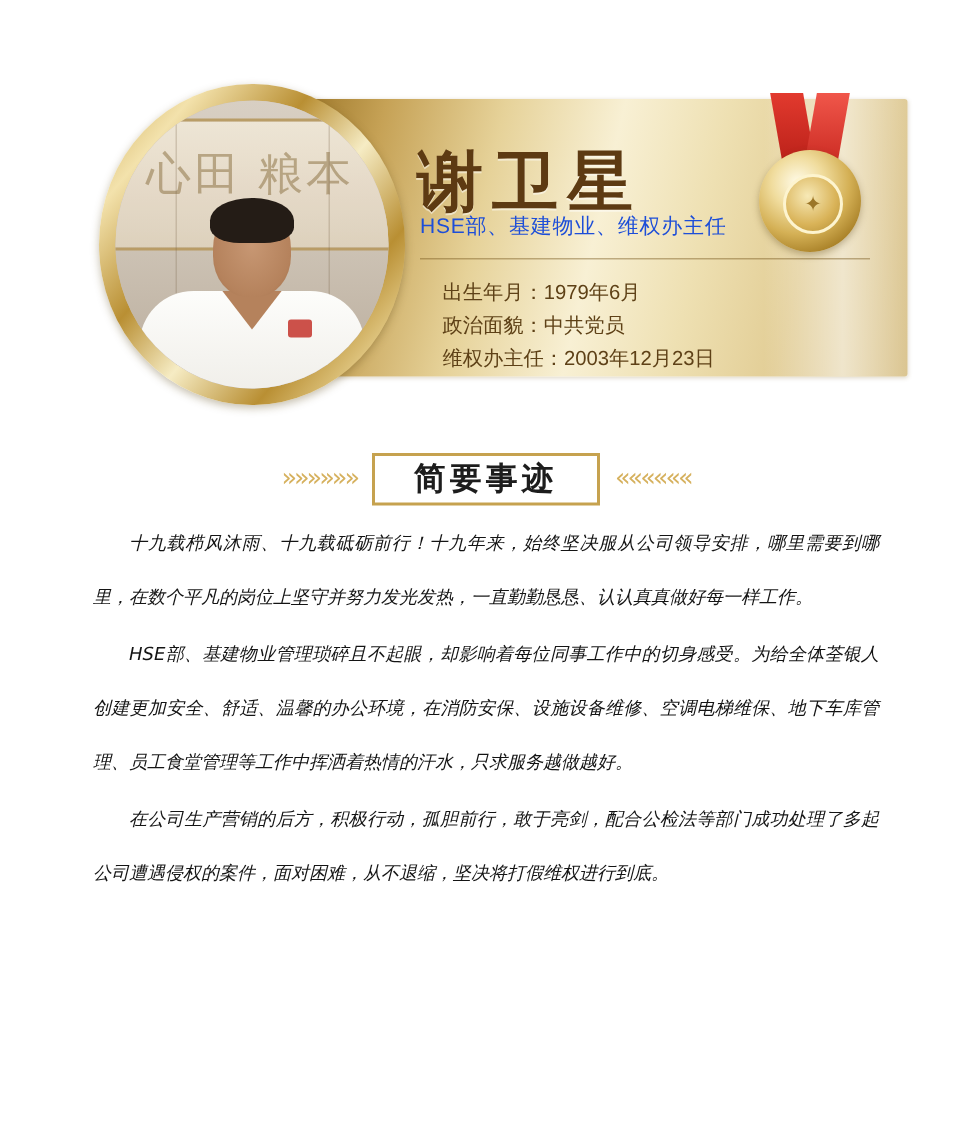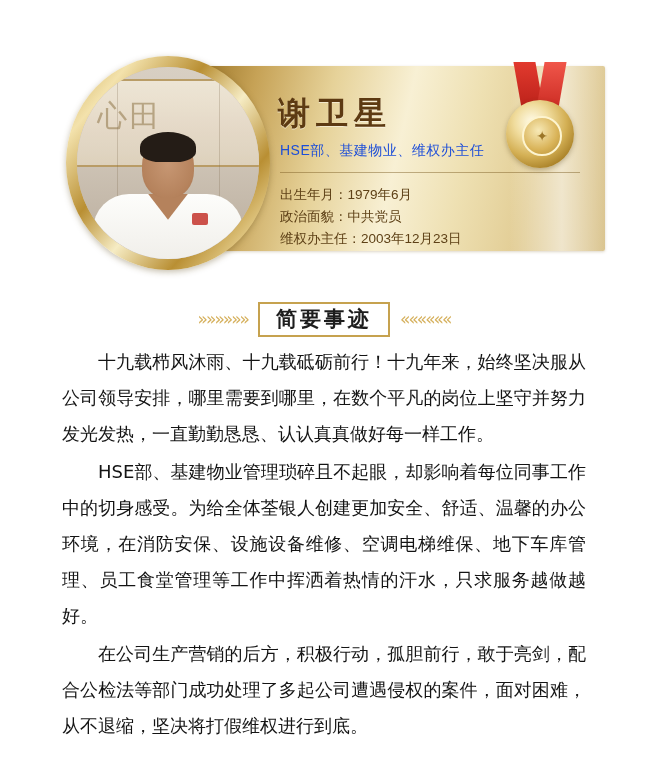--- a/index.html
+++ b/index.html
@@ -167,21 +167,21 @@
     opacity: .85;
   }
 
   
   .name {
     position: absolute;
     left: 278px;
     top: 92px;
     font-family: "DejaVu Serif", serif;
     font-weight: bold;
-    font-size: 32px;
+    font-size: 44px;
     color: #5d3a12;
     letter-spacing: 6px;
     text-shadow: 0 1px 0 rgba(255,255,255,.5);
   }
   .job-title {
     position: absolute;
     left: 280px;
     top: 142px;
     font-size: 14px;
     color: #1d4ed8;
@@ -196,21 +196,21 @@
     background: rgba(120,88,30,.45);
   }
   .meta {
     position: absolute;
     left: 280px;
     top: 184px;
     font-size: 13.5px;
     color: #5e4117;
     line-height: 22px;
   }
-  .meta div { white-space: nowrap; }
+  .meta div { white-space: nowrap; margin-left: 15px; }
 
   
   .medal {
     position: absolute;
     left: 498px;
     top: 62px;
     width: 84px;
     height: 124px;
   }
   .ribbon-l, .ribbon-r {
@@ -266,41 +266,42 @@
     font-size: 17px;
     letter-spacing: -2px;
     font-family: "DejaVu Sans", sans-serif;
   }
   .arrows.left  { margin-right: 10px; }
   .arrows.right { margin-left: 10px; }
   .title-box {
     border: 2px solid #caa css;
     border: 2px solid #c9a css;
     border: 2px solid #c6a24f;
-    padding: 4px 16px 6px;
+    padding: 4px 26px 6px;
     font-family: "DejaVu Serif", serif;
     font-weight: bold;
     font-size: 21px;
     color: #1d1d1d;
     letter-spacing: 3px;
     line-height: 1;
   }
 
   
   .article {
     position: absolute;
     left: 62px;
     top: 344px;
     width: 524px;
     font-family: "DejaVu Sans", sans-serif;
-    font-size: 18px;
+    font-size: 12px;
     line-height: 36px;
     color: #141414;
     text-align: justify;
     text-justify: inter-ideograph;
+    font-style: italic;
   }
   .article p {
     margin: 0 0 2px 0;
     text-indent: 2em;
   }
 </style>
 </head>
 <body>
 
 <div class="page">
@@ -308,20 +309,21 @@
   <div class="header">
 
     <div class="banner"></div>
 
     <div class="portrait-wrap">
       <div class="portrait-frame"></div>
       <div class="portrait-photo">
         <div class="ph-bg"></div>
         <div class="ph-board">
           <span class="cal c1">心田</span>
+          <span class="cal c2">粮本</span>
         </div>
         <div class="ph-panel-line" style="left:22%"></div>
         <div class="ph-panel-line" style="left:78%"></div>
         <div class="ph-person-body"></div>
         <div class="ph-collar"></div>
         <div class="ph-logo"></div>
         <div class="ph-person-head"></div>
         <div class="ph-person-hair"></div>
       </div>
     </div>

